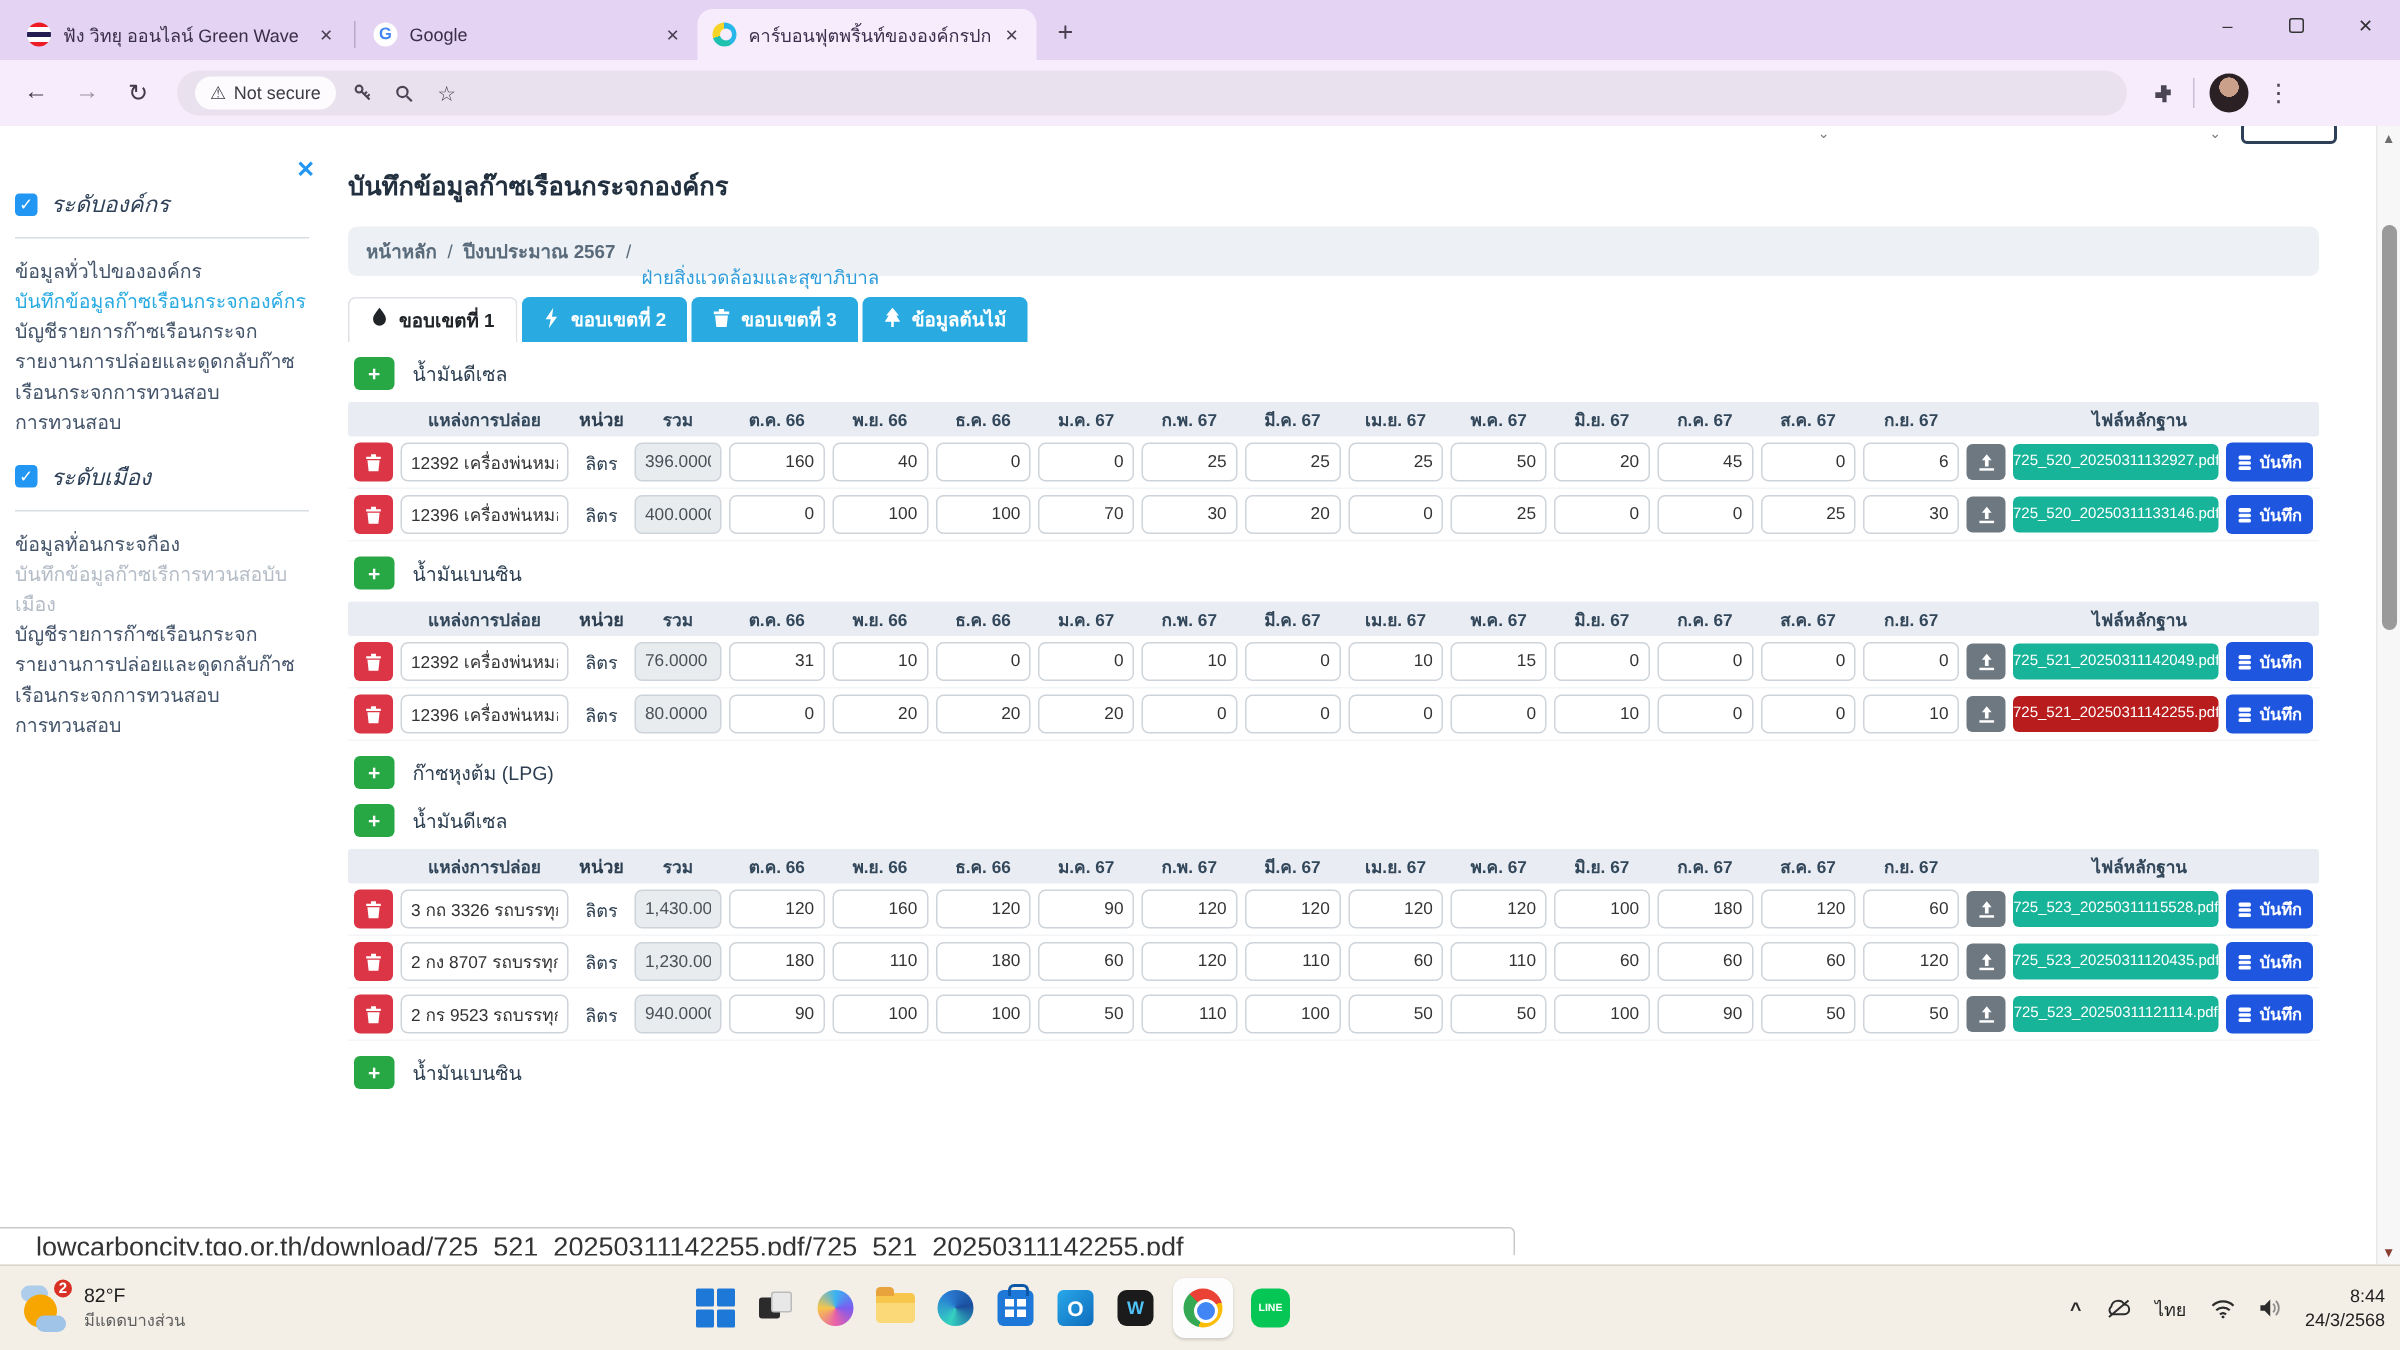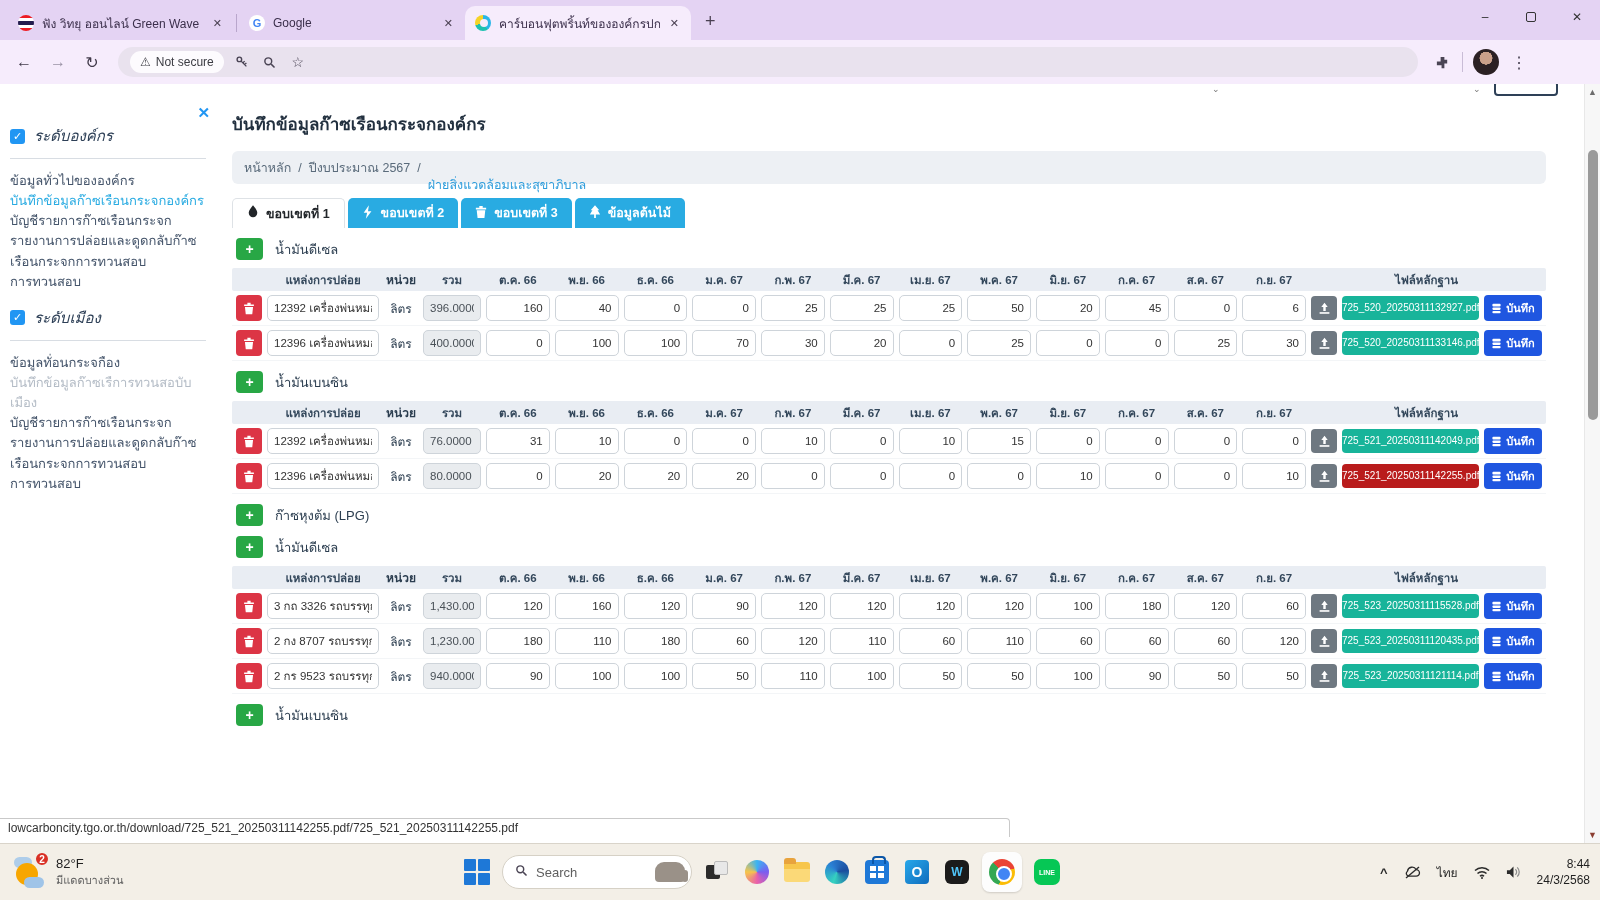--- a/index.html
+++ b/index.html
@@ -48,21 +48,21 @@
   .side-check-label { font-size:15px; color:#2e4057;font-style:italic; }
   .side-divider { height:1px; background:#d8dde3; margin:10px 0 12px; }
   .side-item { font-size:13px; color:#44546a; line-height:1.55; cursor:pointer; }
   .side-item.active { color:#29abe2; }
   .side-item.disabled { color:#b4bcc6; cursor:default; }
 
   
   .main { position:absolute; left:232px; top:0; width:1314px; }
   .page-title { font-size:17px; font-weight:bold; color:#22303f; margin:26px 0 14px; }
   .breadcrumb { background:#edf0f4; border-radius:6px; height:33px; display:flex; align-items:center; padding:0 12px; font-size:12.5px; color:#5a6b7b; gap:7px; }
-  .bc-link { color:#5a6b7b; }
+  .bc-link { color:#5a6b7b;font-weight:bold; }
   .bc-active { color:#2d9cdb;margin-top:35px; }
 
   .ptabs { display:flex; margin-top:14px; align-items:flex-end; }
   .ptab { height:30px; display:flex; align-items:center; gap:7px; padding:0 14px; background:#29abe2; color:#fff; font-size:12.5px; font-weight:bold; border-radius:5px 5px 0 0; margin-right:3px; cursor:pointer; }
   .ptab.active { background:#fff; color:#212529; border:1px solid #dee2e6; border-bottom:none; }
   .ptab svg { width:12px; height:14px; }
 
   .sections { margin-top:10px; }
   .sec-title { font-size:15px; font-weight:bold; color:#22303f; margin:34px 0 14px; }
   .fuel-group { margin-bottom:6px; }
@@ -92,21 +92,21 @@
   .file-badge.hl { background:#b91c1c; }
   .btn-save { width:100%; height:26px; background:#1f56e0; border:none; border-radius:4px; color:#fff; font-size:11px; font-weight:bold; display:flex; align-items:center; justify-content:center; gap:4px; cursor:pointer; }
 
   
   .scrollbar { position:absolute; right:0; top:0; width:16px; height:759px; background:#f7f7f7; border-left:1px solid #e8e8e8; }
   .sb-up { position:absolute; top:3px; left:3px; color:#6d6d6d; font-size:9px; }
   .sb-thumb { position:absolute; top:66px; left:3px; width:10px; height:270px; background:#9a9a9a; border-radius:5px; }
   .sb-down { position:absolute; bottom:3px; left:3px; color:#8b3e32; font-size:9px; }
 
   
-  .statusbar { position:absolute; left:0; bottom:6px; width:1010px; height:19px; background:#fff; border:1px solid #c9c9c9; border-left:none; border-bottom:none; border-radius:0 4px 0 0; font-size:12px; color:#333; padding:2px 8px; white-space:nowrap; overflow:hidden; }
+  .statusbar { position:absolute; left:0; bottom:6px; width:1010px; height:19px; background:#fff; border:1px solid #c9c9c9; border-left:none; border-bottom:none; border-radius:0 4px 0 0; font-size:18px; color:#333; padding:2px 24px; white-space:nowrap; overflow:hidden; }
 
   
   .taskbar { position:absolute; left:0; top:843px; width:1600px; height:57px; background:#f3efe7; border-top:1px solid #d9d4ca; display:flex; align-items:center; }
   .tb-weather { display:flex; align-items:center; gap:8px; padding:0 14px; height:100%; }
   .w-icon { position:relative; width:34px; height:34px; }
   .w-sun { position:absolute; left:2px; top:8px; width:22px; height:22px; border-radius:50%; background:#f7a600; }
   .w-cloud1 { position:absolute; left:0; top:2px; width:18px; height:11px; border-radius:6px; background:#aecdea; }
   .w-cloud2 { position:absolute; left:10px; bottom:1px; width:20px; height:11px; border-radius:6px; background:#9fc4e8; }
   .w-badge { position:absolute; right:-2px; top:-4px; width:16px; height:16px; background:#d93025; border:2px solid #f3efe7; border-radius:50%; color:#fff; font-size:10px; font-weight:bold; display:flex; align-items:center; justify-content:center; }
   .w-temp { font-size:13px; color:#1f1f1f; }
@@ -653,28 +653,20 @@
   </div>
   <div class="tb-center">
     <div class="tb-ic">
         <span class="start">
           <span></span>
           <span></span>
           <span></span>
           <span></span>
         </span>
       </div>
-    <div class="searchbox">
-      <span class="q"><svg width="13" height="13" viewBox="0 0 16 16" fill="none" stroke="#4a4454" stroke-width="1.8">
-            <circle cx="6.5" cy="6.5" r="4.2"></circle>
-            <path d="M10 10l4.2 4.2"></path>
-          </svg></span>
-      <span class="search-label">Search</span>
-      <span class="elephant"></span>
-    </div>
     <div class="tb-ic">
         <span class="ic-taskview">
           <i></i>
           <i></i>
         </span>
       </div>
     <div class="tb-ic">
         <span class="ic-copilot"></span>
       </div>
     <div class="tb-ic">

